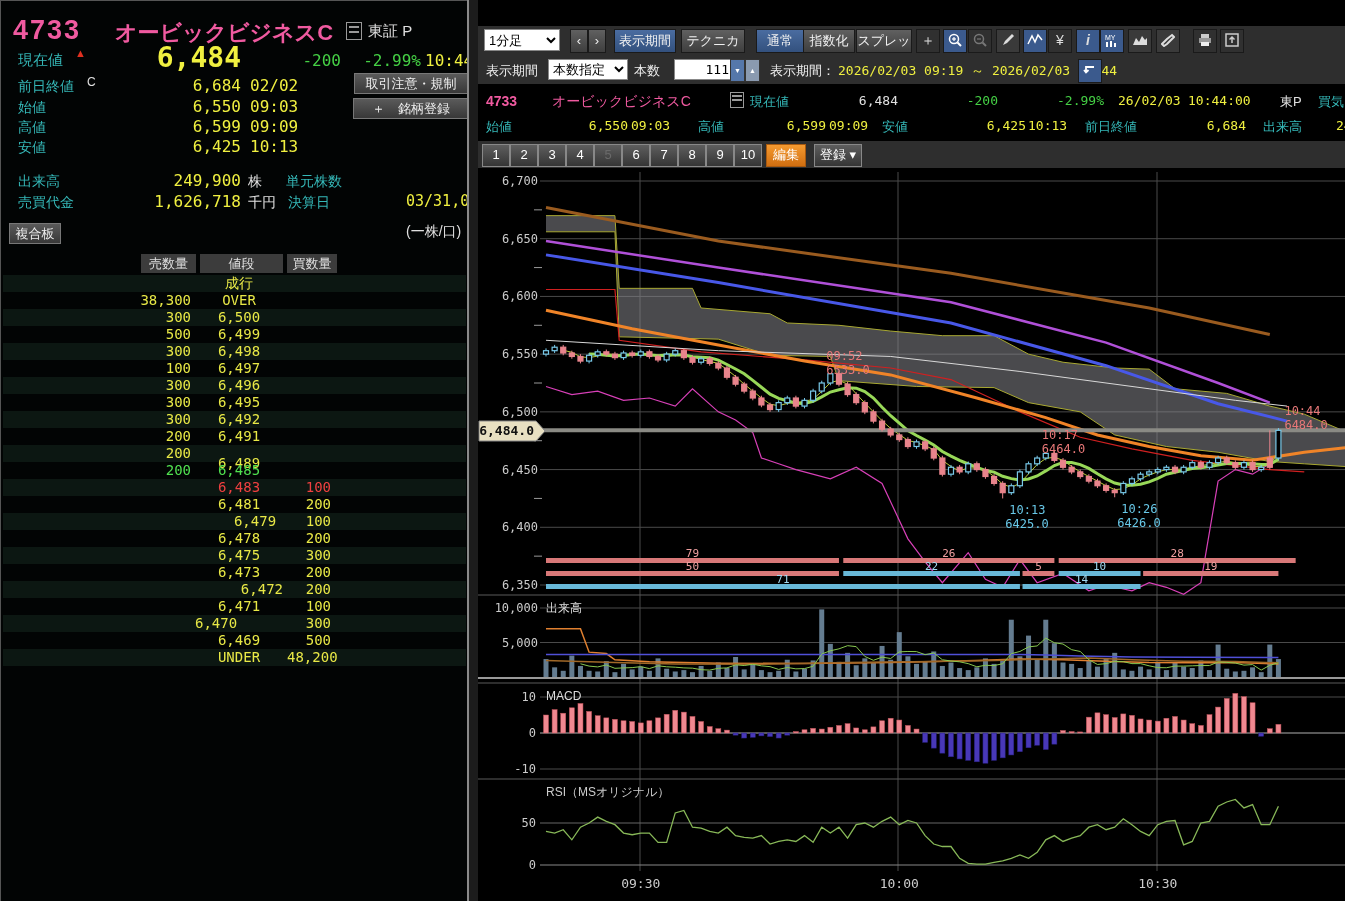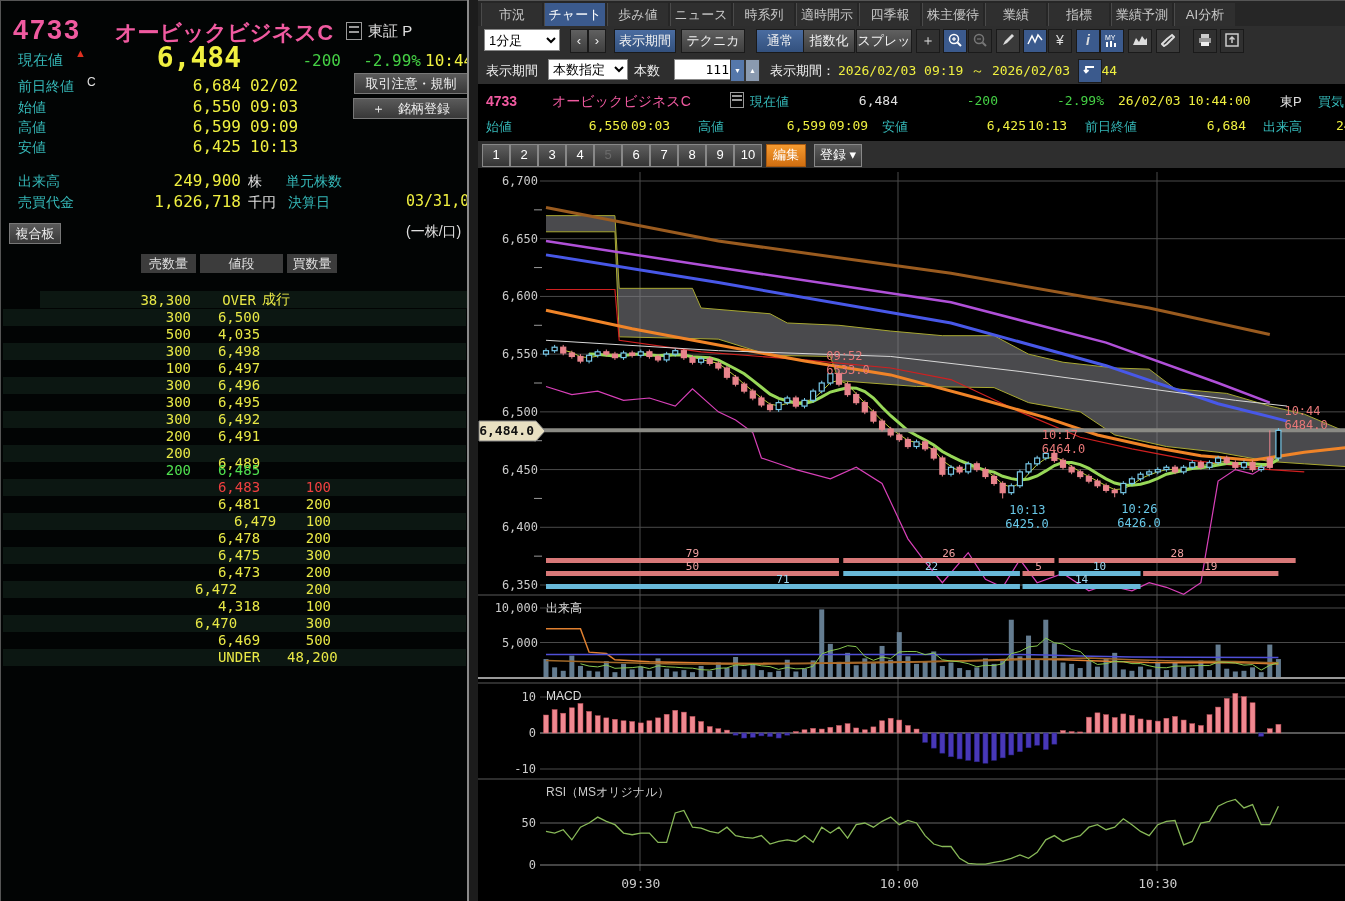--- a/index.html
+++ b/index.html
@@ -103,35 +103,35 @@
     <div class="abs yv mono" style="left:405px;top:191px;width:62px;font-size:15px;overflow:hidden;white-space:nowrap;">03/31,09</div>
 
     <div class="abs btn3d" style="left:8px;top:222px;width:50px;height:19px;">複合板</div>
     <div class="abs wv" style="left:405px;top:222px;font-size:14px;text-align:right;">(一株/口)</div>
 
     <div id="boardWrap" class="abs">
       <div class="abs bhead" style="left:138px;top:0;width:55px;height:19px;">売数量</div>
       <div class="abs bhead" style="left:197px;top:0;width:83px;height:19px;">値段</div>
       <div class="abs bhead" style="left:284px;top:0;width:50px;height:19px;">買数量</div>
       <div id="boardRows" class="abs" style="left:0;top:21px;width:463px;">
-          <div class="brow mono alt" style="top: 16px; margin-left: 37px;">
+          <div class="brow mono alt" style="top: 0px;">
             <div class="bcell r" style="left: 0px; width: 188px; color: rgb(232, 232, 70);"></div>
             <div class="bcell" style="left: 192px; width: 88px; text-align: center; color: rgb(232, 232, 70);">成行</div>
           </div>
           <div class="brow mono" style="top: 17px;">
             <div class="bcell r" style="left: 0px; width: 188px; color: rgb(232, 232, 70);">38,300</div>
             <div class="bcell" style="left: 192px; width: 88px; text-align: center; color: rgb(232, 232, 70);">OVER</div>
           </div>
           <div class="brow mono alt" style="top: 34px;">
             <div class="bcell r" style="left: 0px; width: 188px; color: rgb(232, 232, 70);">300</div>
             <div class="bcell" style="left: 192px; width: 88px; text-align: center; color: rgb(232, 232, 70);">6,500</div>
           </div>
           <div class="brow mono" style="top: 51px;">
             <div class="bcell r" style="left: 0px; width: 188px; color: rgb(232, 232, 70);">500</div>
-            <div class="bcell" style="left: 192px; width: 88px; text-align: center; color: rgb(232, 232, 70);">4,035</div>
+            <div class="bcell" style="left: 192px; width: 88px; text-align: center; color: rgb(232, 232, 70);">6,499</div>
           </div>
           <div class="brow mono alt" style="top: 68px;">
             <div class="bcell r" style="left: 0px; width: 188px; color: rgb(232, 232, 70);">300</div>
             <div class="bcell" style="left: 192px; width: 88px; text-align: center; color: rgb(232, 232, 70);">6,498</div>
           </div>
           <div class="brow mono" style="top: 85px;">
             <div class="bcell r" style="left: 0px; width: 188px; color: rgb(232, 232, 70);">100</div>
             <div class="bcell" style="left: 192px; width: 88px; text-align: center; color: rgb(232, 232, 70);">6,497</div>
           </div>
           <div class="brow mono alt" style="top: 102px;">
@@ -177,25 +177,25 @@
           </div>
           <div class="brow mono alt" style="top: 272px;">
             <div class="bcell" style="left: 192px; width: 88px; text-align: center; color: rgb(232, 232, 70);">6,475</div>
             <div class="bcell r" style="left: 284px; width: 44px; color: rgb(232, 232, 70);">300</div>
           </div>
           <div class="brow mono" style="top: 289px;">
             <div class="bcell" style="left: 192px; width: 88px; text-align: center; color: rgb(232, 232, 70);">6,473</div>
             <div class="bcell r" style="left: 284px; width: 44px; color: rgb(232, 232, 70);">200</div>
           </div>
           <div class="brow mono alt" style="top: 306px;">
-            <div class="bcell" style="left: 192px; width: 88px; text-align: left; color: rgb(232, 232, 70);">6,472</div>
+            <div class="bcell" style="left: 192px; width: 88px; text-align: right; color: rgb(232, 232, 70);">6,472</div>
             <div class="bcell r" style="left: 284px; width: 44px; color: rgb(232, 232, 70);">200</div>
           </div>
           <div class="brow mono" style="top: 323px;">
-            <div class="bcell" style="left: 192px; width: 88px; text-align: center; color: rgb(232, 232, 70);">4,318</div>
+            <div class="bcell" style="left: 192px; width: 88px; text-align: center; color: rgb(232, 232, 70);">6,471</div>
             <div class="bcell r" style="left: 284px; width: 44px; color: rgb(232, 232, 70);">100</div>
           </div>
           <div class="brow mono alt" style="top: 340px;">
             <div class="bcell" style="left: 192px; width: 88px; text-align: left; color: rgb(232, 232, 70);">6,470</div>
             <div class="bcell r" style="left: 284px; width: 44px; color: rgb(232, 232, 70);">300</div>
           </div>
           <div class="brow mono" style="top: 357px;">
             <div class="bcell" style="left: 192px; width: 88px; text-align: center; color: rgb(232, 232, 70);">6,469</div>
             <div class="bcell r" style="left: 284px; width: 44px; color: rgb(232, 232, 70);">500</div>
           </div>
@@ -204,34 +204,20 @@
             <div class="bcell r" style="left: 284px; width: 44px; color: rgb(232, 232, 70);">48,200</div>
           </div>
         </div>
     </div>
   </div>
 
   <div id="divider" class="abs"></div>
 
   <div id="rightPanel" class="abs"></div>
 
-  <div id="tabbar" class="abs">
-      <div class="tab" style="left: 3px;">市況</div>
-      <div class="tab active" style="left: 66px;">チャート</div>
-      <div class="tab" style="left: 129px;">歩み値</div>
-      <div class="tab" style="left: 192px;">ニュース</div>
-      <div class="tab" style="left: 255px;">時系列</div>
-      <div class="tab" style="left: 318px;">適時開示</div>
-      <div class="tab" style="left: 381px;">四季報</div>
-      <div class="tab" style="left: 444px;">株主優待</div>
-      <div class="tab" style="left: 507px;">業績</div>
-      <div class="tab" style="left: 570px;">指標</div>
-      <div class="tab" style="left: 633px;">業績予測</div>
-      <div class="tab" style="left: 696px;">AI分析</div>
-    </div>
 
   <div id="toolbar" class="abs">
     <select class="abs white-ctl" style="left:6px;top:3px;width:76px;height:22px;"><option>1分足</option></select>
     <div class="tbtn" style="left:92px;width:16px;">‹</div>
     <div class="tbtn" style="left:110px;width:16px;">›</div>
     <div class="tbtn blue" style="left:136px;width:60px;">表示期間</div>
     <div class="tbtn" style="left:203px;width:62px;">テクニカル</div>
     <div class="tbtn blue" style="left:278px;width:46px;">通常</div>
     <div class="tbtn" style="left:325px;width:50px;">指数化</div>
     <div class="tbtn" style="left:378px;width:54px;">スプレッド</div>

